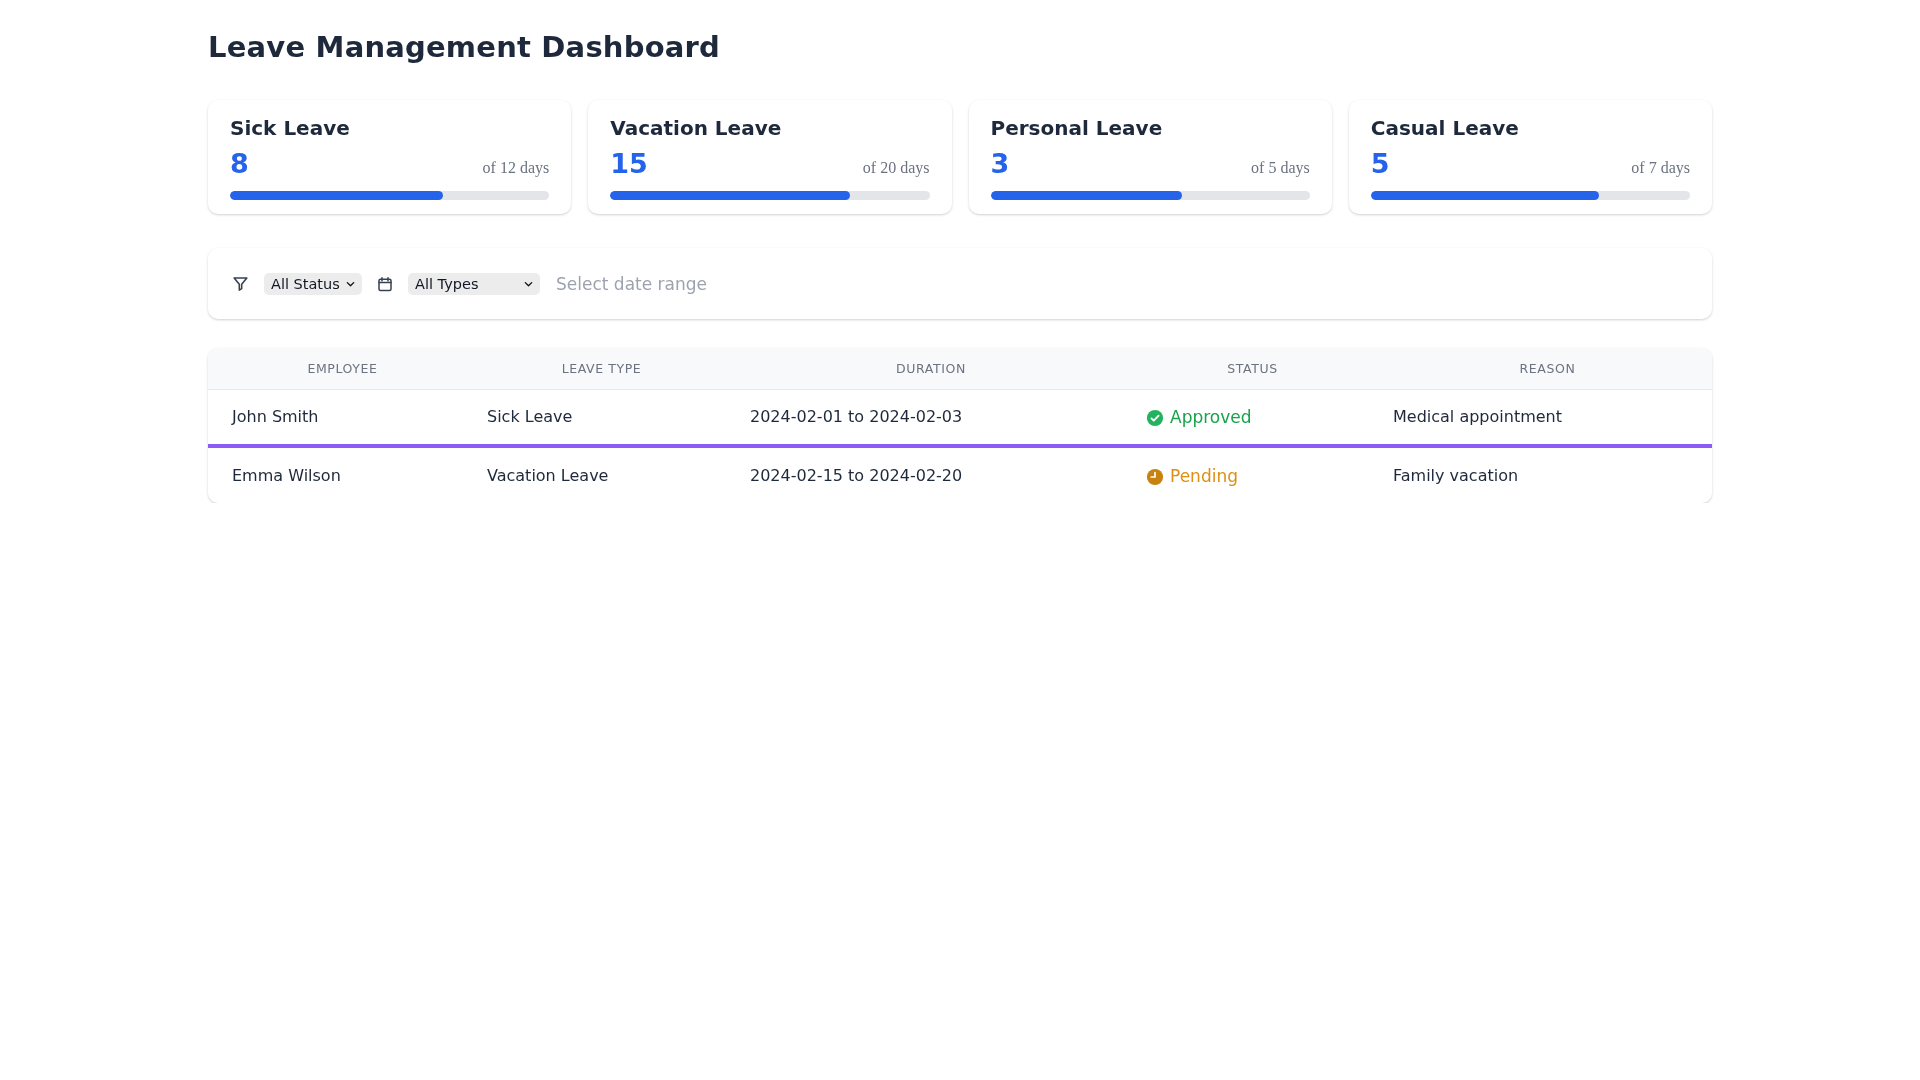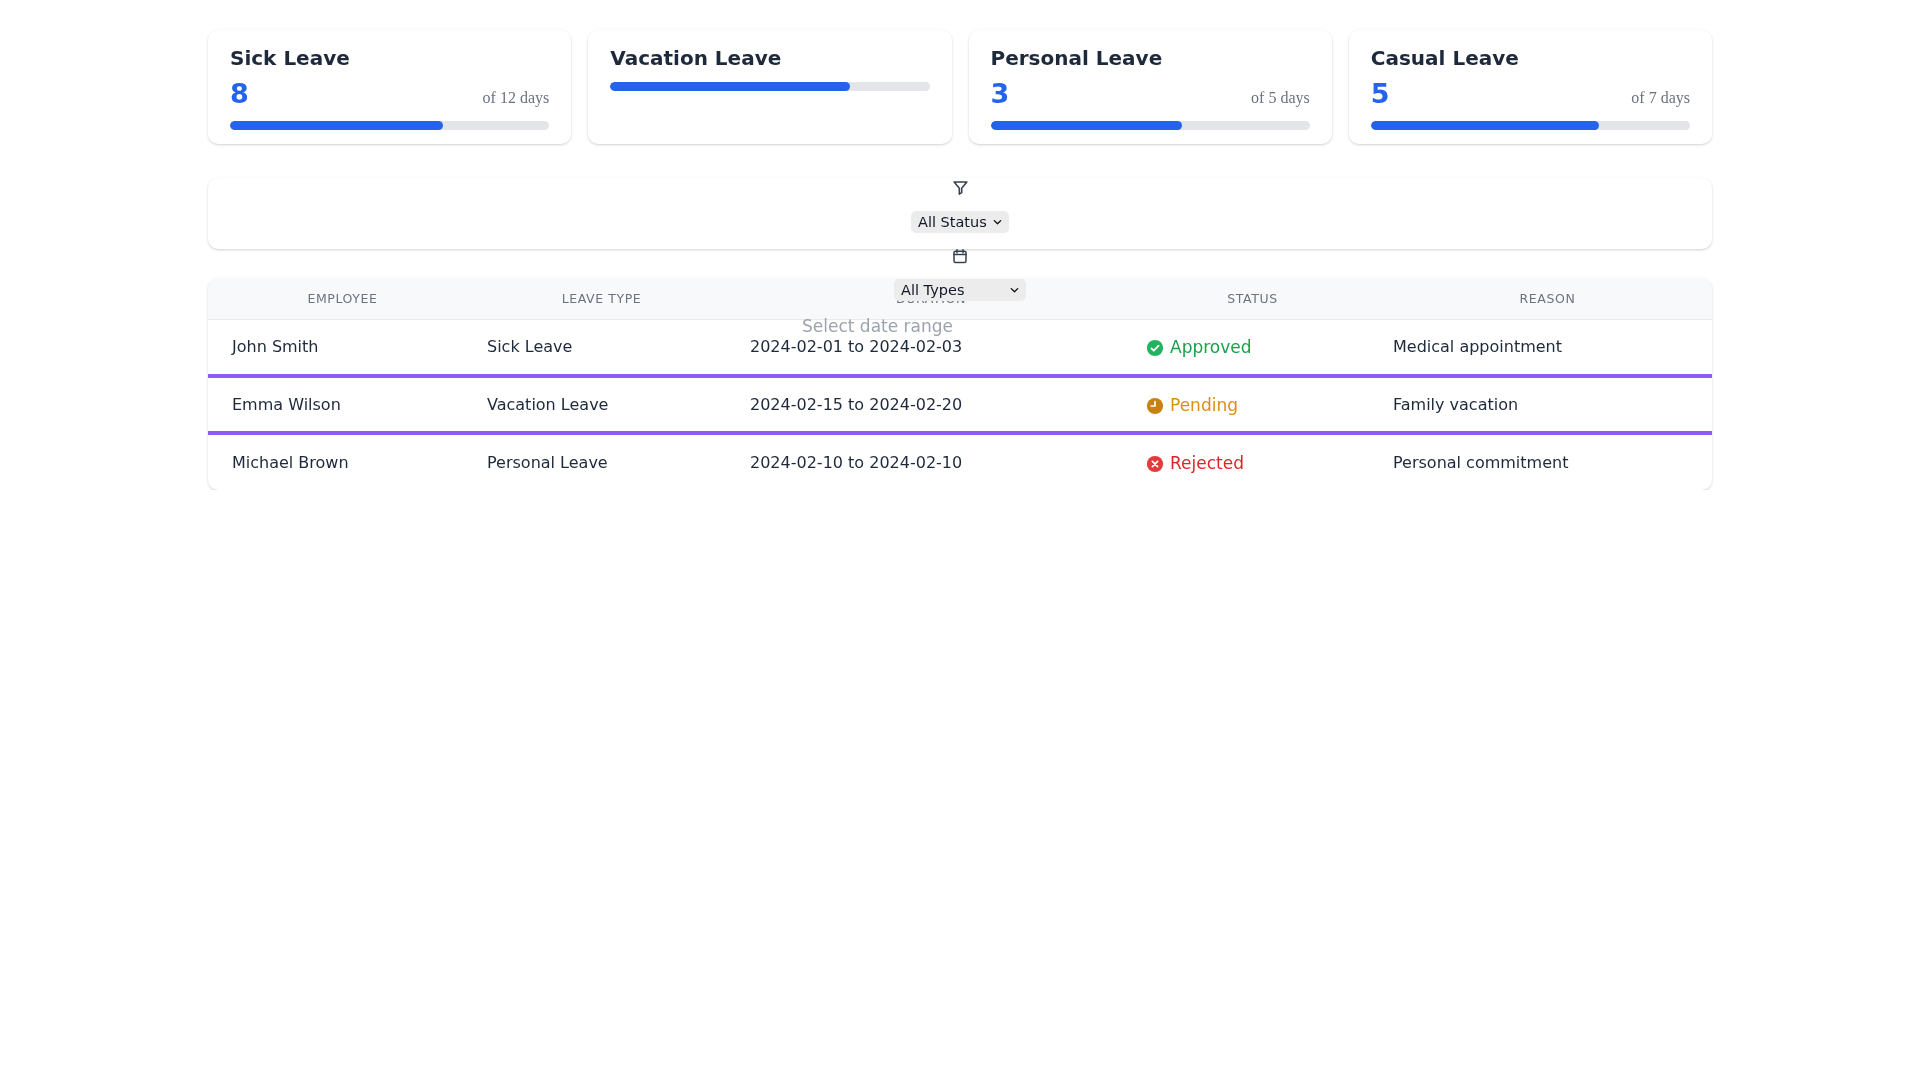--- a/index.html
+++ b/index.html
@@ -70,21 +70,20 @@
   }
 
   
   .filter-bar {
     margin-top: 34px;
     height: 71px;
     display: flex;
     align-items: center;
     gap: 14px;
     padding: 0 23px;
-    flex-direction: column;
   }
   .icon { flex: 0 0 auto; display: inline-flex; }
   .select-wrap { position: relative; display: inline-flex; }
   .select-wrap select {
     appearance: none;
     -webkit-appearance: none;
     border: none;
     background: #ececec;
     border-radius: 5px;
     height: 22px;
@@ -147,36 +146,41 @@
   .status-label { font-size: 17px; }
   .status-approved .status-label { color: #16a34a; }
   .status-pending  .status-label { color: #dd8f13; }
   .status-rejected .status-label { color: #dc2626; }
 </style>
 </head>
 <body>
 
 <div class="page">
 
+  <h1 class="page-title">Leave Management Dashboard</h1>
 
   <section class="cards-row">
 
     <div class="card stat-card">
       <h2>Sick Leave</h2>
       <div class="stat-row">
         <span class="stat-value">8</span>
         <span class="stat-total">of 12 days</span>
       </div>
       <div class="progress">
         <div class="progress-fill" style="width: 66.7%;"></div>
       </div>
     </div>
 
     <div class="card stat-card">
       <h2>Vacation Leave</h2>
+      <div class="stat-row">
+        <span class="stat-value">15</span>
+        <span class="stat-total">of 20 days</span>
+      </div>
       <div class="progress">
         <div class="progress-fill" style="width: 75%;"></div>
       </div>
     </div>
 
     <div class="card stat-card">
       <h2>Personal Leave</h2>
       <div class="stat-row">
         <span class="stat-value">3</span>
         <span class="stat-total">of 5 days</span>
@@ -289,35 +293,18 @@
                   <circle cx="10" cy="10" r="9" fill="#c8820f"></circle>
                   <path d="M10 5.2V10H5.8" stroke="#ffffff" stroke-width="1.9" fill="none" stroke-linecap="round" stroke-linejoin="round"></path>
                 </svg>
               </span>
               <span class="status-label">Pending</span>
             </span>
           </td>
           <td>Family vacation</td>
         </tr>
 
-        <tr>
-          <td>Michael Brown</td>
-          <td>Personal Leave</td>
-          <td>2024-02-10 to 2024-02-10</td>
-          <td>
-            <span class="status-cell status-rejected">
-              <span class="icon">
-                <svg width="18" height="18" viewBox="0 0 20 20">
-                  <circle cx="10" cy="10" r="9" fill="#e23b3b"></circle>
-                  <path d="M7.1 7.1l5.8 5.8M12.9 7.1l-5.8 5.8" stroke="#ffffff" stroke-width="1.9" fill="none" stroke-linecap="round"></path>
-                </svg>
-              </span>
-              <span class="status-label">Rejected</span>
-            </span>
-          </td>
-          <td>Personal commitment</td>
-        </tr>
 
       </tbody>
     </table>
   </section>
 
 </div>
 
 </body></html>

